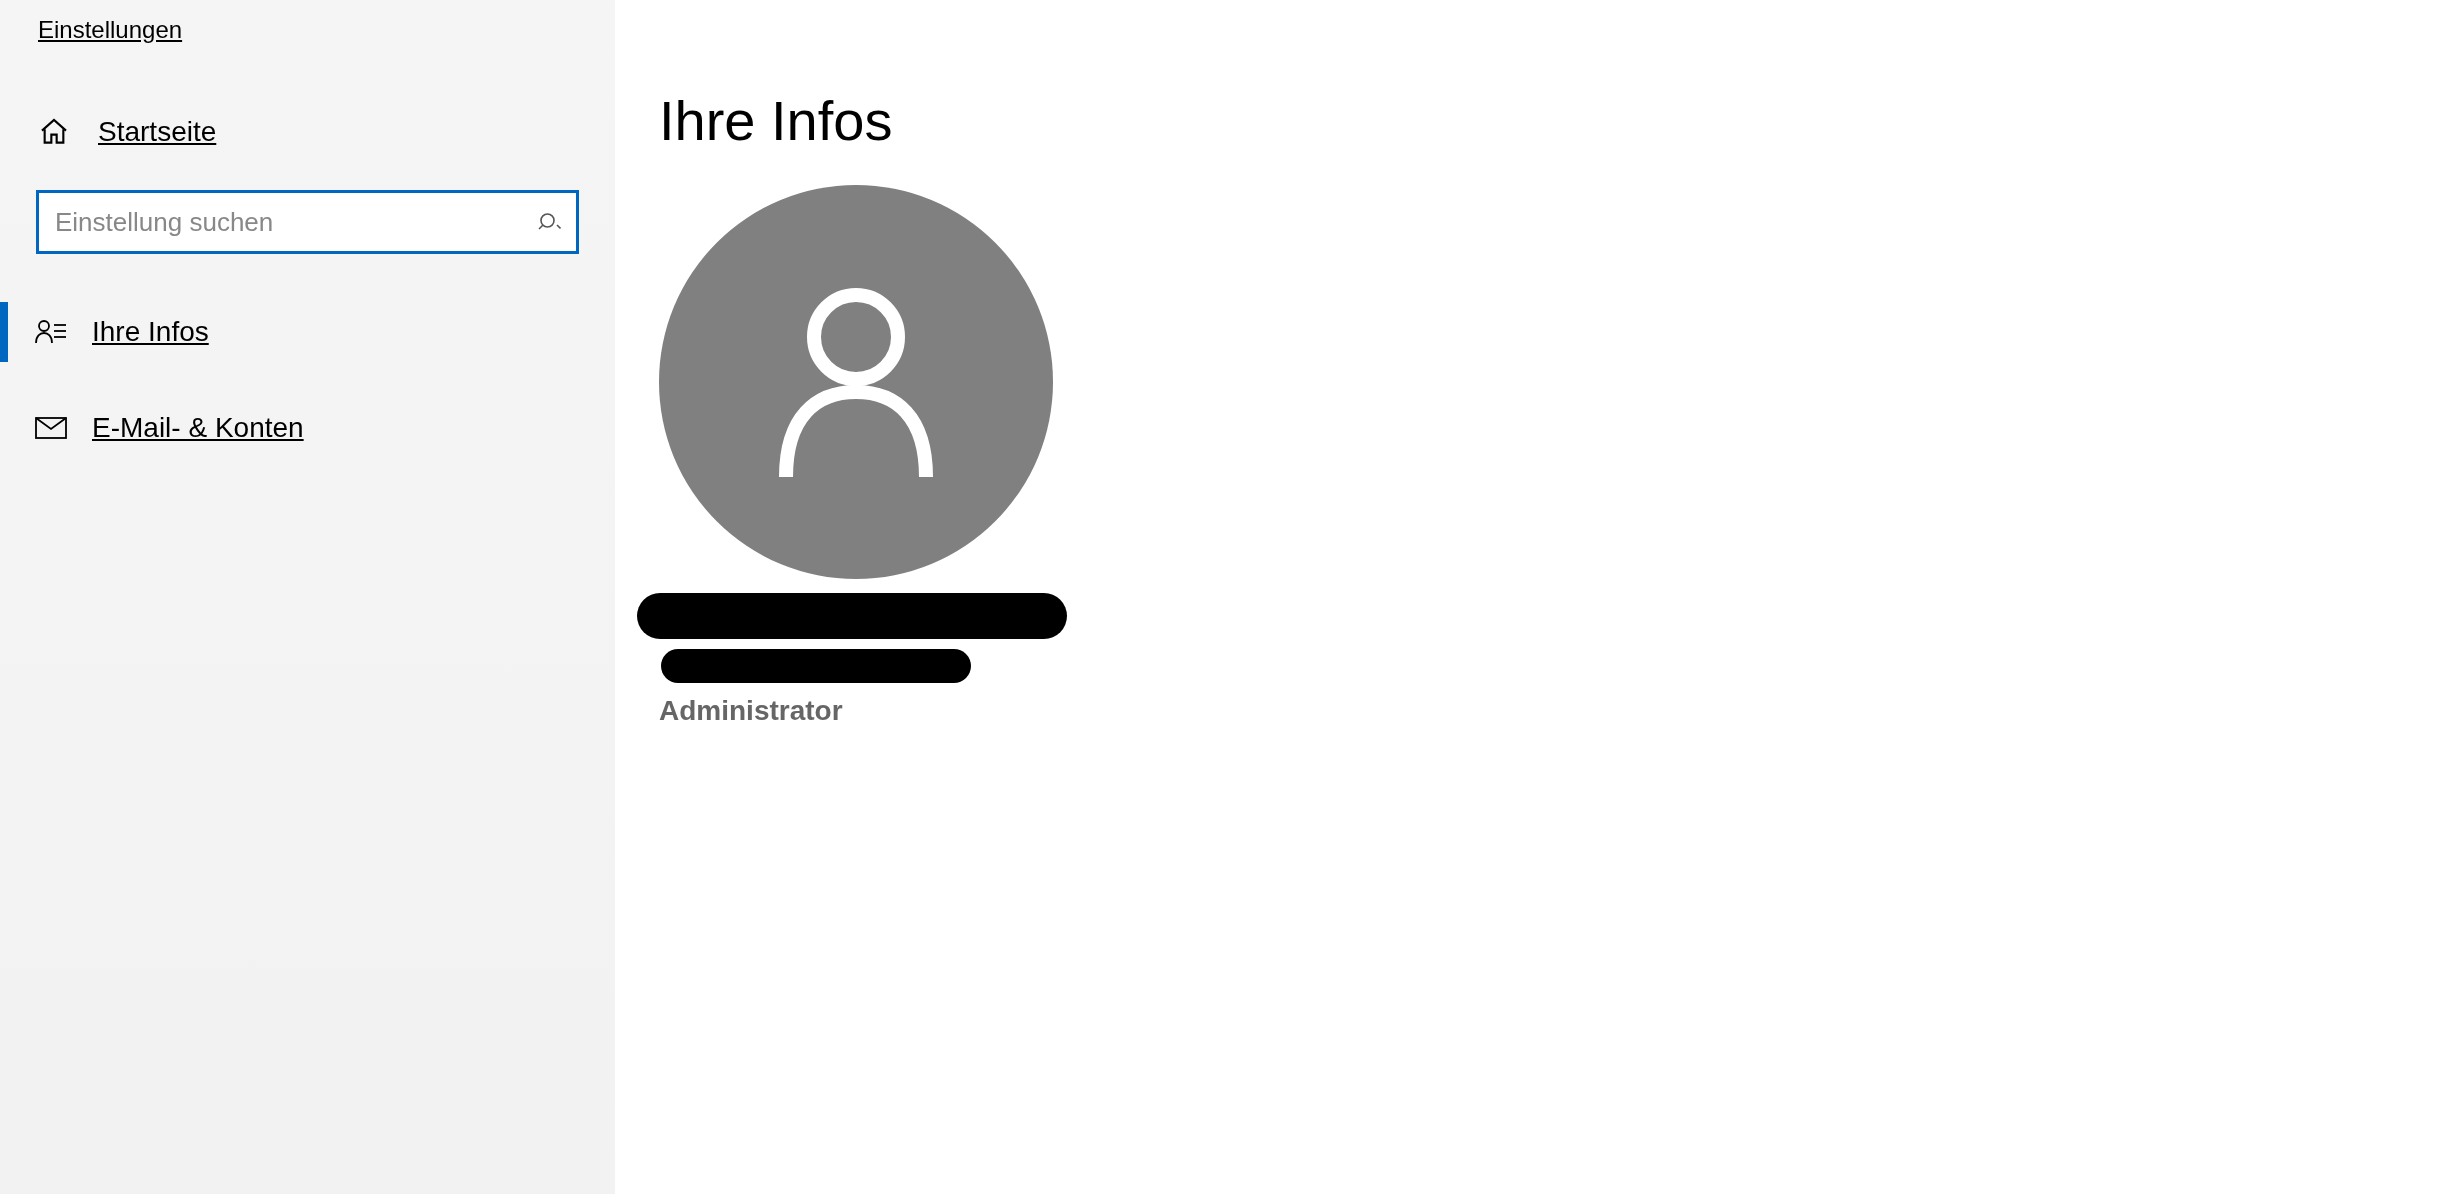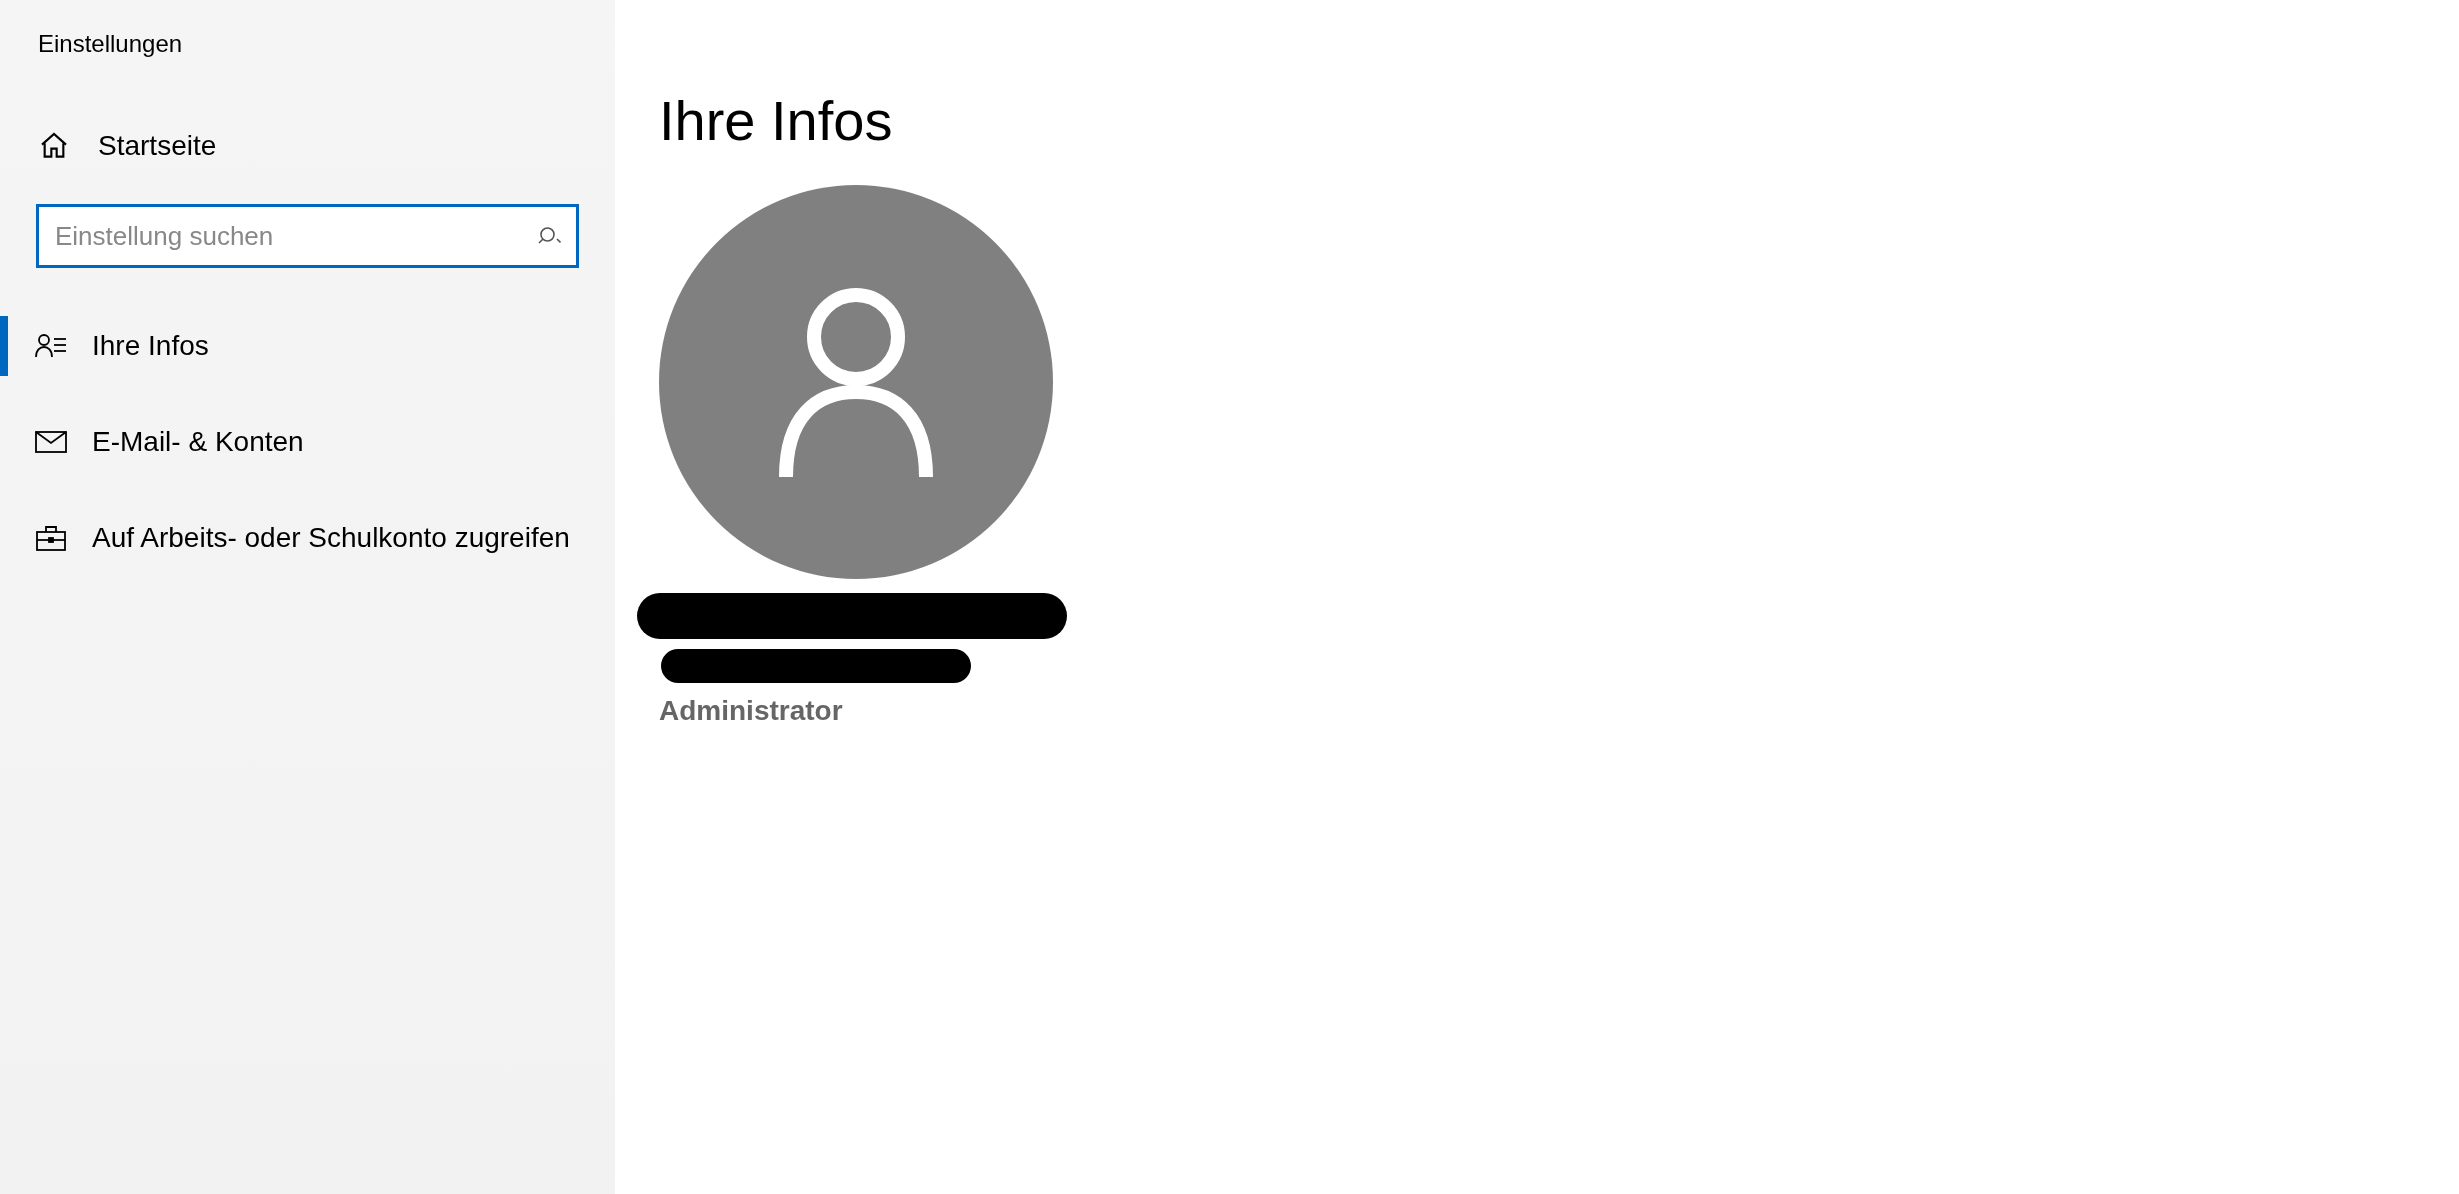--- a/index.html
+++ b/index.html
@@ -11,22 +11,23 @@
       font-family: "Segoe UI", -apple-system, BlinkMacSystemFont, sans-serif;
       display: flex;
       height: 1194px;
       width: 2459px;
       background: #ffffff;
       overflow: hidden;
     }
     .sidebar {
       width: 615px;
       background: linear-gradient(to bottom, #f5f5f5 0%, #f2f2f2 100%);
-      padding-top: 20px;
+      padding-top: 6px;
       position: relative;
+      text-decoration: underline;
     }
     .app-title {
       font-size: 24px;
       font-weight: 400;
       color: #000;
       padding: 10px 0 0 38px;
       margin-bottom: 56px;
     }
     .home-row {
       display: flex;
@@ -201,31 +202,20 @@
     <span class="icon-wrap">
       <svg width="34" height="26" viewBox="0 0 34 26" fill="none" stroke="#000" stroke-width="1.8">
         <rect x="2" y="3" width="30" height="20"></rect>
         <path d="M2 3 L17 14 L32 3"></path>
       </svg>
     </span>
     <span class="nav-label">E-Mail- &amp; Konten</span>
   </div>
 
 
-  <div class="nav-item">
-    <span class="icon-wrap">
-      <svg width="34" height="30" viewBox="0 0 34 30" fill="none" stroke="#000" stroke-width="1.8">
-        <rect x="3" y="9" width="28" height="18"></rect>
-        <path d="M12 9 V4 H22 V9"></path>
-        <line x1="3" y1="17" x2="31" y2="17"></line>
-        <rect x="15" y="15" width="4" height="4" fill="#000"></rect>
-      </svg>
-    </span>
-    <span class="nav-label">Auf Arbeits- oder Schulkonto zugreifen</span>
-  </div>
 </div>
 
 <div class="main">
   <h1 class="page-title">Ihre Infos</h1>
 
   <div class="avatar">
     <span>
       <svg width="180" height="200" viewBox="0 0 180 200" fill="none" stroke="#ffffff" stroke-width="14">
         <circle cx="90" cy="55" r="42"></circle>
         <path d="M20 195 C20 135 50 110 90 110 C130 110 160 135 160 195"></path>

